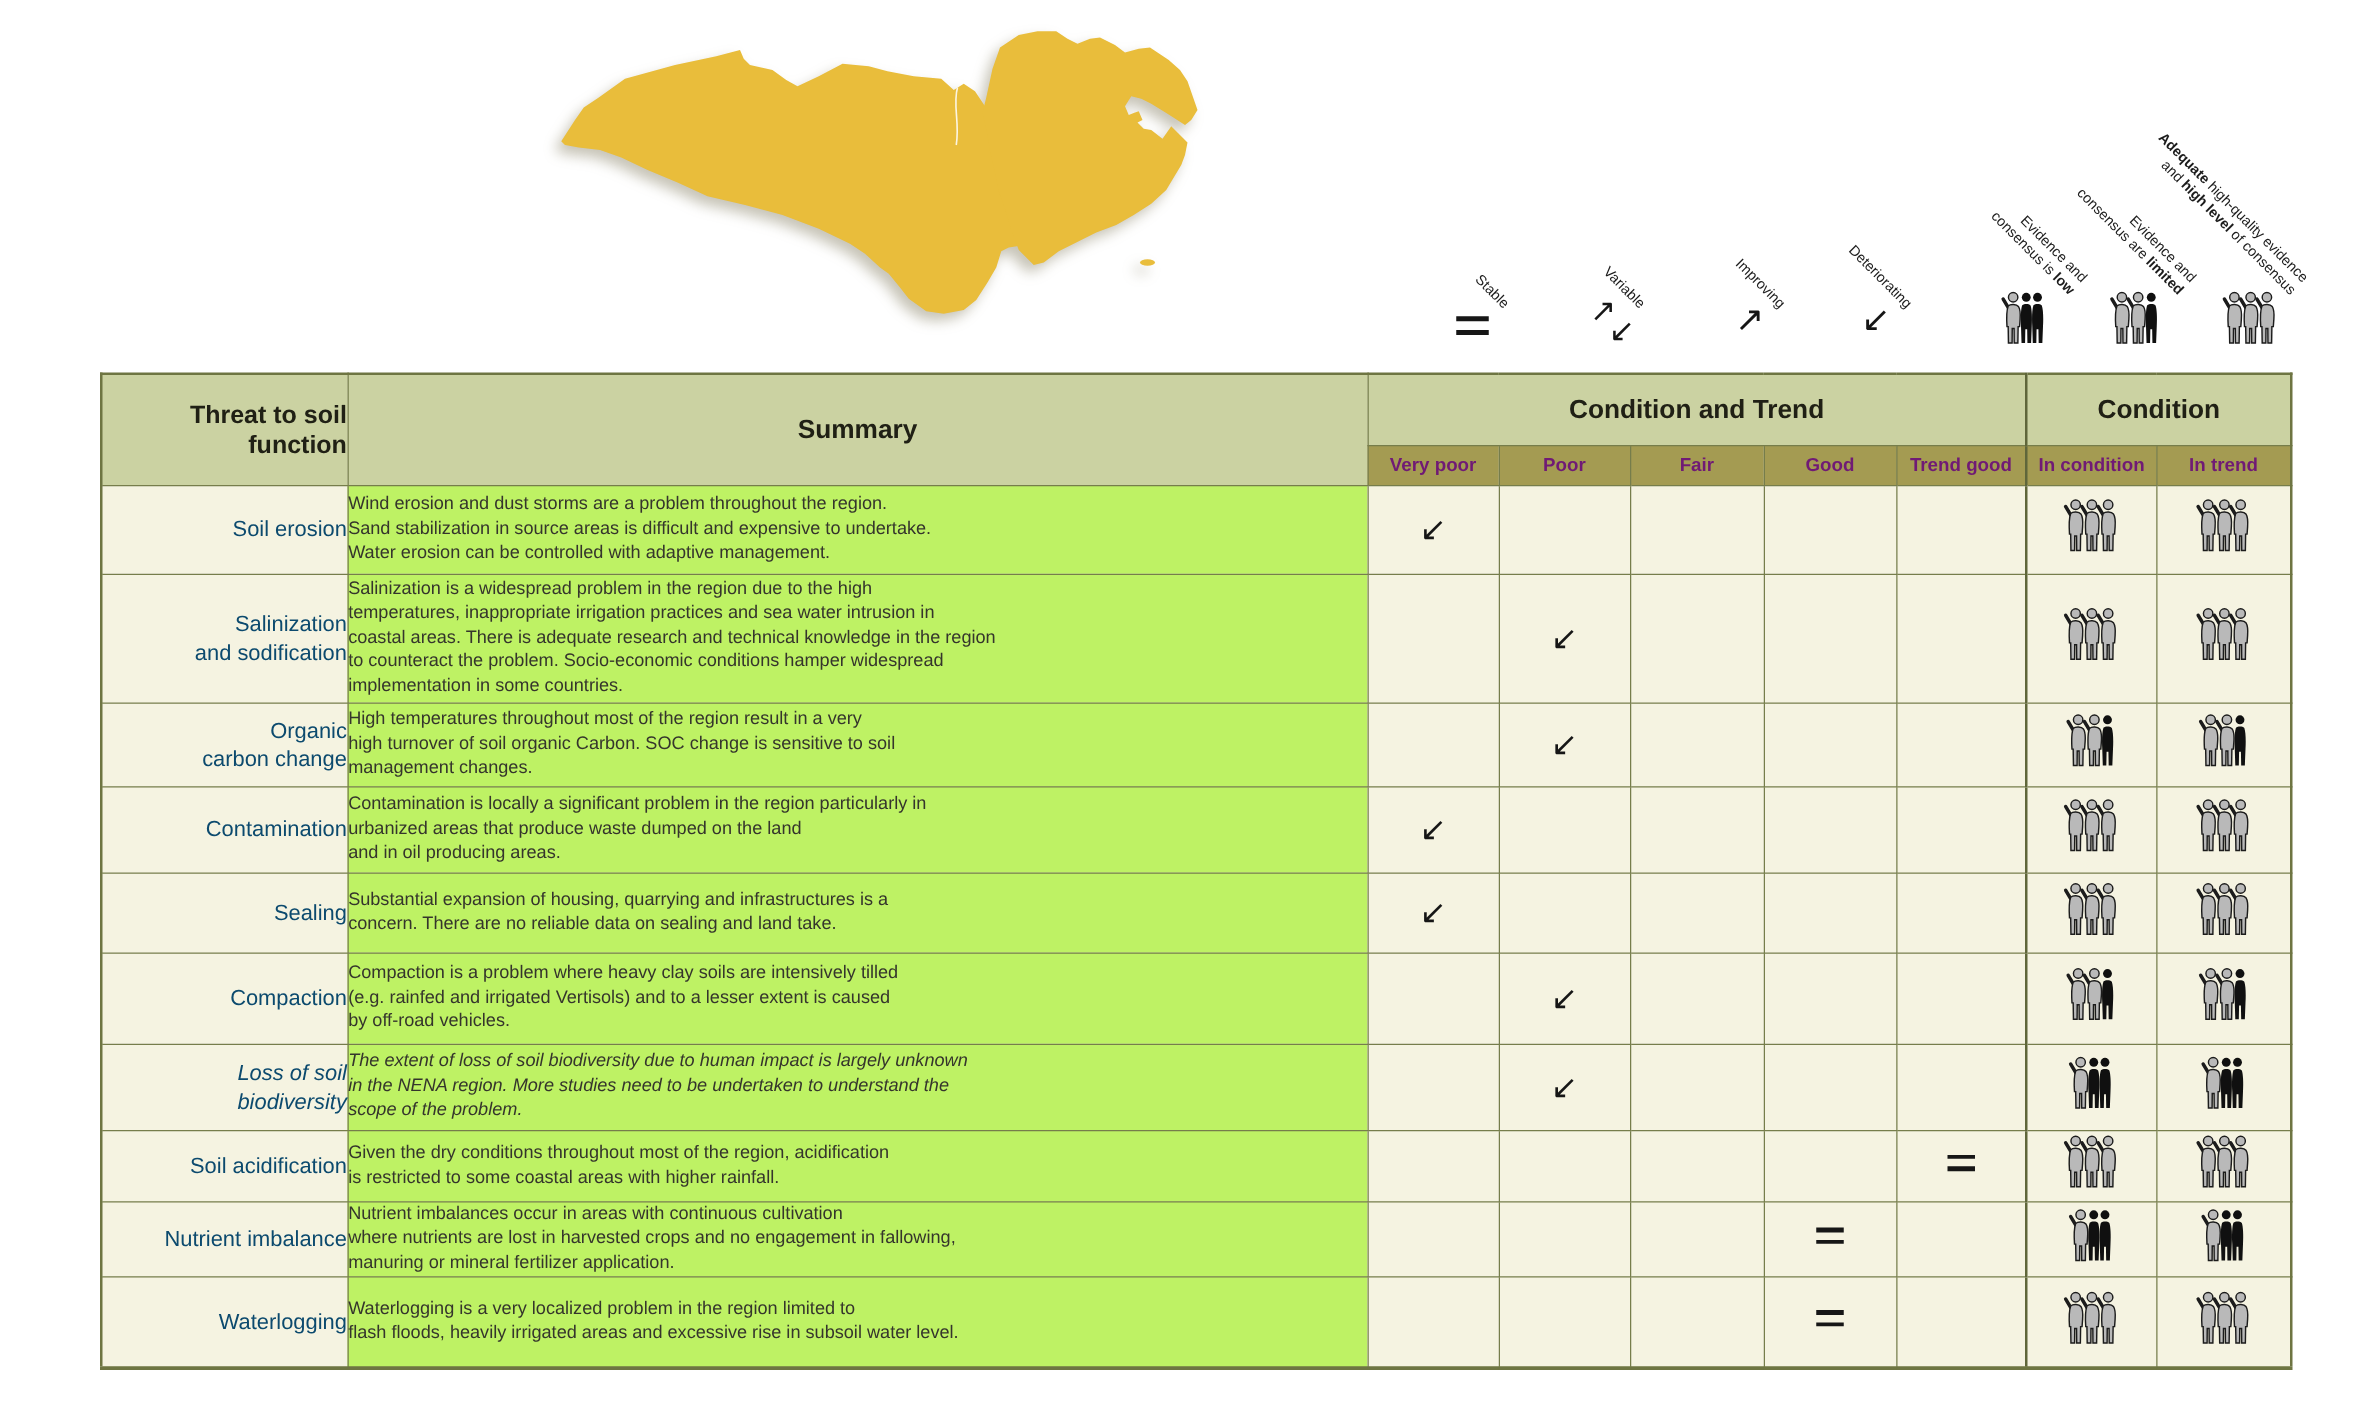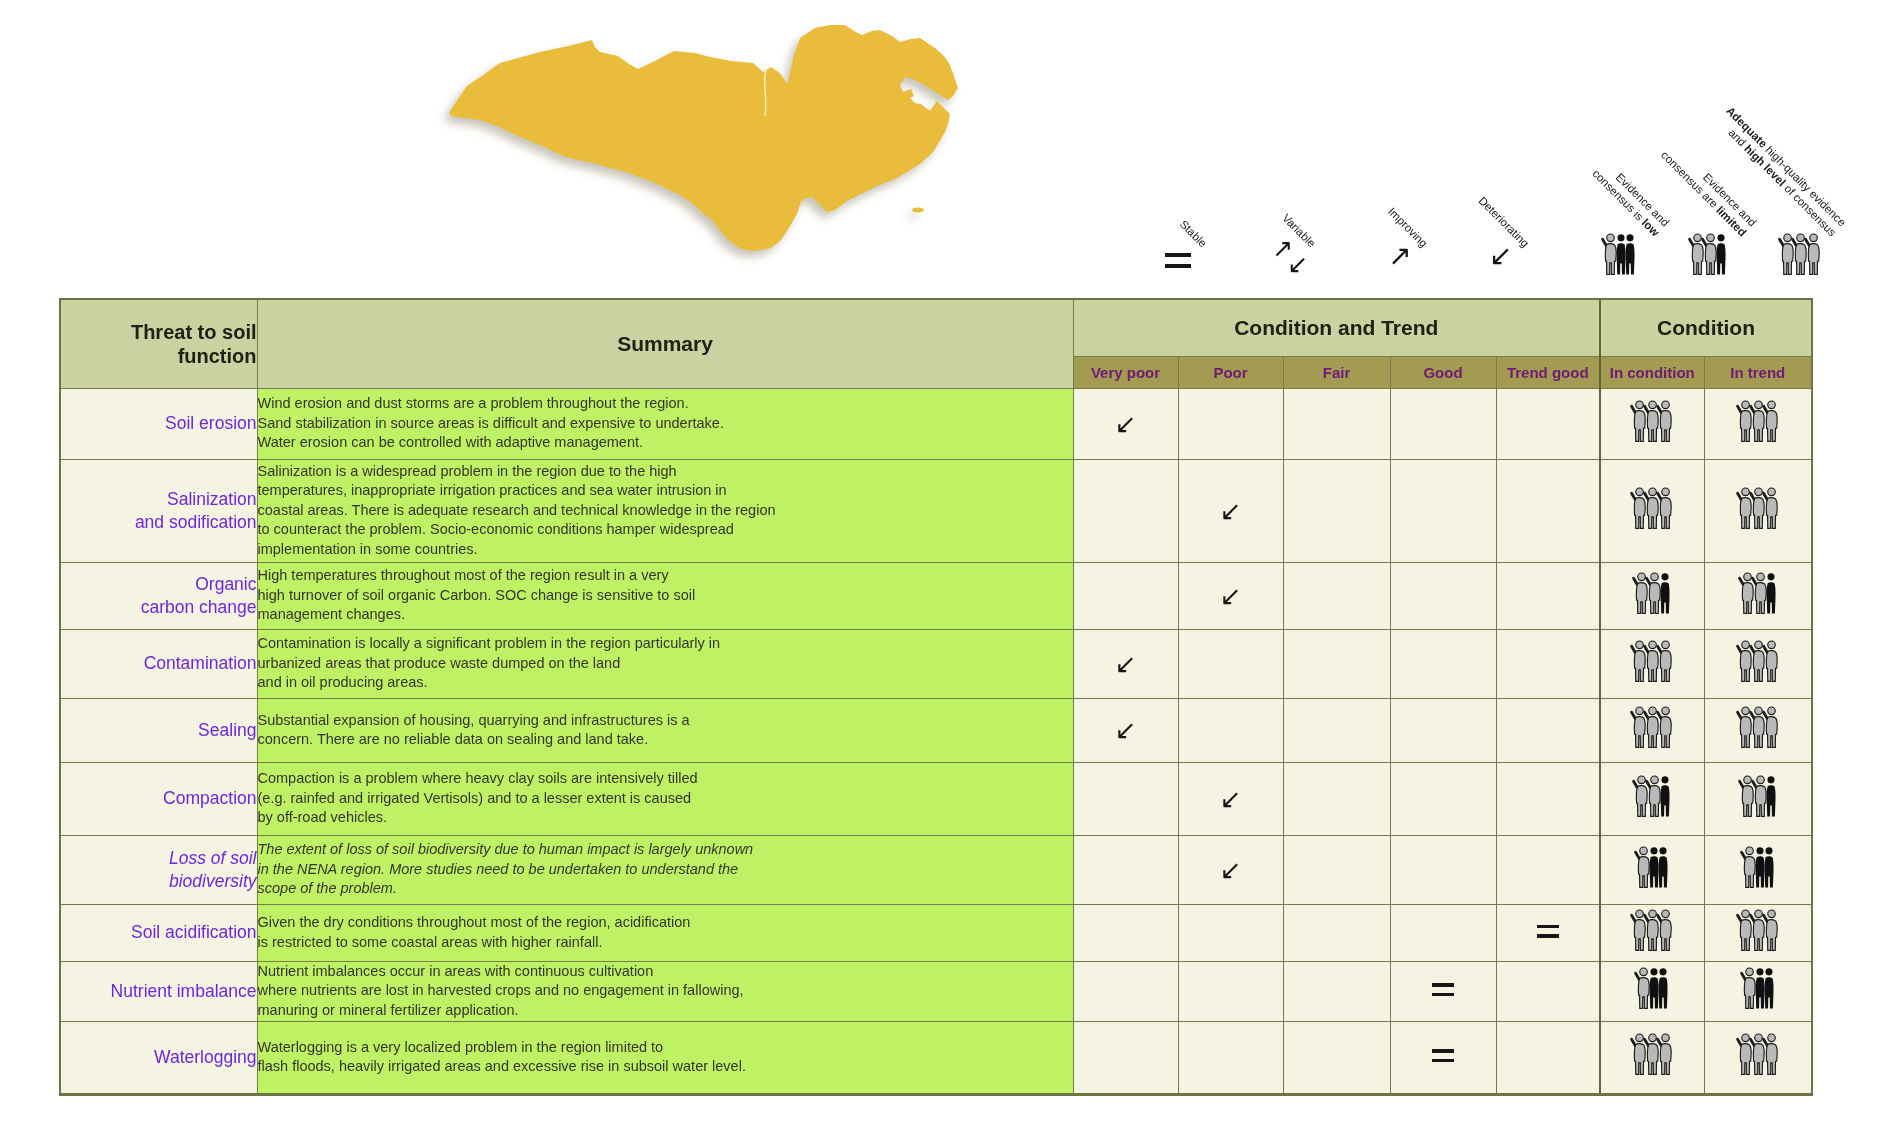--- a/index.html
+++ b/index.html
@@ -19,31 +19,31 @@
   .sym-eq{position:absolute;}
   .sym-eq .bar{display:block;width:26px;height:4px;background:#161616;margin:0 0 7px 0;}
   .arrow{font-family:"DejaVu Sans",sans-serif;color:#161616;line-height:1;}
   .leg-arrow{position:absolute;font-size:28px;}
   .people{display:flex;align-items:flex-end;}
   .people svg{display:block;margin-left:-7px;}
   .people svg:first-child{margin-left:0;}
   .leg-people{position:absolute;}
 
   
-  #threat-table{position:absolute;left:59px;top:298px;border-collapse:collapse;
+  #threat-table{position:absolute;left:80px;top:298px;border-collapse:collapse;
                 table-layout:fixed;width:1752px;}
   #threat-table td,#threat-table th{border:1px solid #767d4b;padding:0;vertical-align:middle;}
   #threat-table{border:2px solid #6e7542;border-bottom:3px solid #6e7542;}
   th.grp{background:#cbd2a2;color:#202015;font-size:21px;font-weight:bold;text-align:center;}
   th.grp-left{background:#cbd2a2;color:#202015;font-size:20px;font-weight:bold;
               text-align:right;padding-right:28px;white-space:pre-line;line-height:1.2;}
   tr.subhead th{background:#a49b52;color:#701a75;font-size:15px;font-weight:600;
                 text-align:center;border-color:#3f3f2c;height:31px;}
   td.lab{background:#f5f3e1;text-align:right;padding-right:36px;font-size:17.5px;
-         color:#6d28d9;white-space:pre-line;line-height:1.3;margin-left:24px;}
+         color:#0c4a6e;white-space:pre-line;line-height:1.3;margin-left:24px;}
   td.sum{background:#bef264;font-size:14.5px;line-height:1.34;color:#35352c;
          padding:6px 8px 6px 11px;white-space:pre-line;}
   td.cond,td.conf{background:#f5f3e1;text-align:center;}
   td.cond .arrow{font-size:26px;}
   .cell-eq{display:inline-block;}
   .cell-eq .bar{display:block;width:22px;height:3.5px;background:#161616;margin:0 0 6px 0;}
   .cell-eq .bar:last-child{margin-bottom:0;}
   td.conf .people{justify-content:center;display:inline-flex;}
   .grp-split{border-left:2px solid #5f663a !important;}
 </style>

